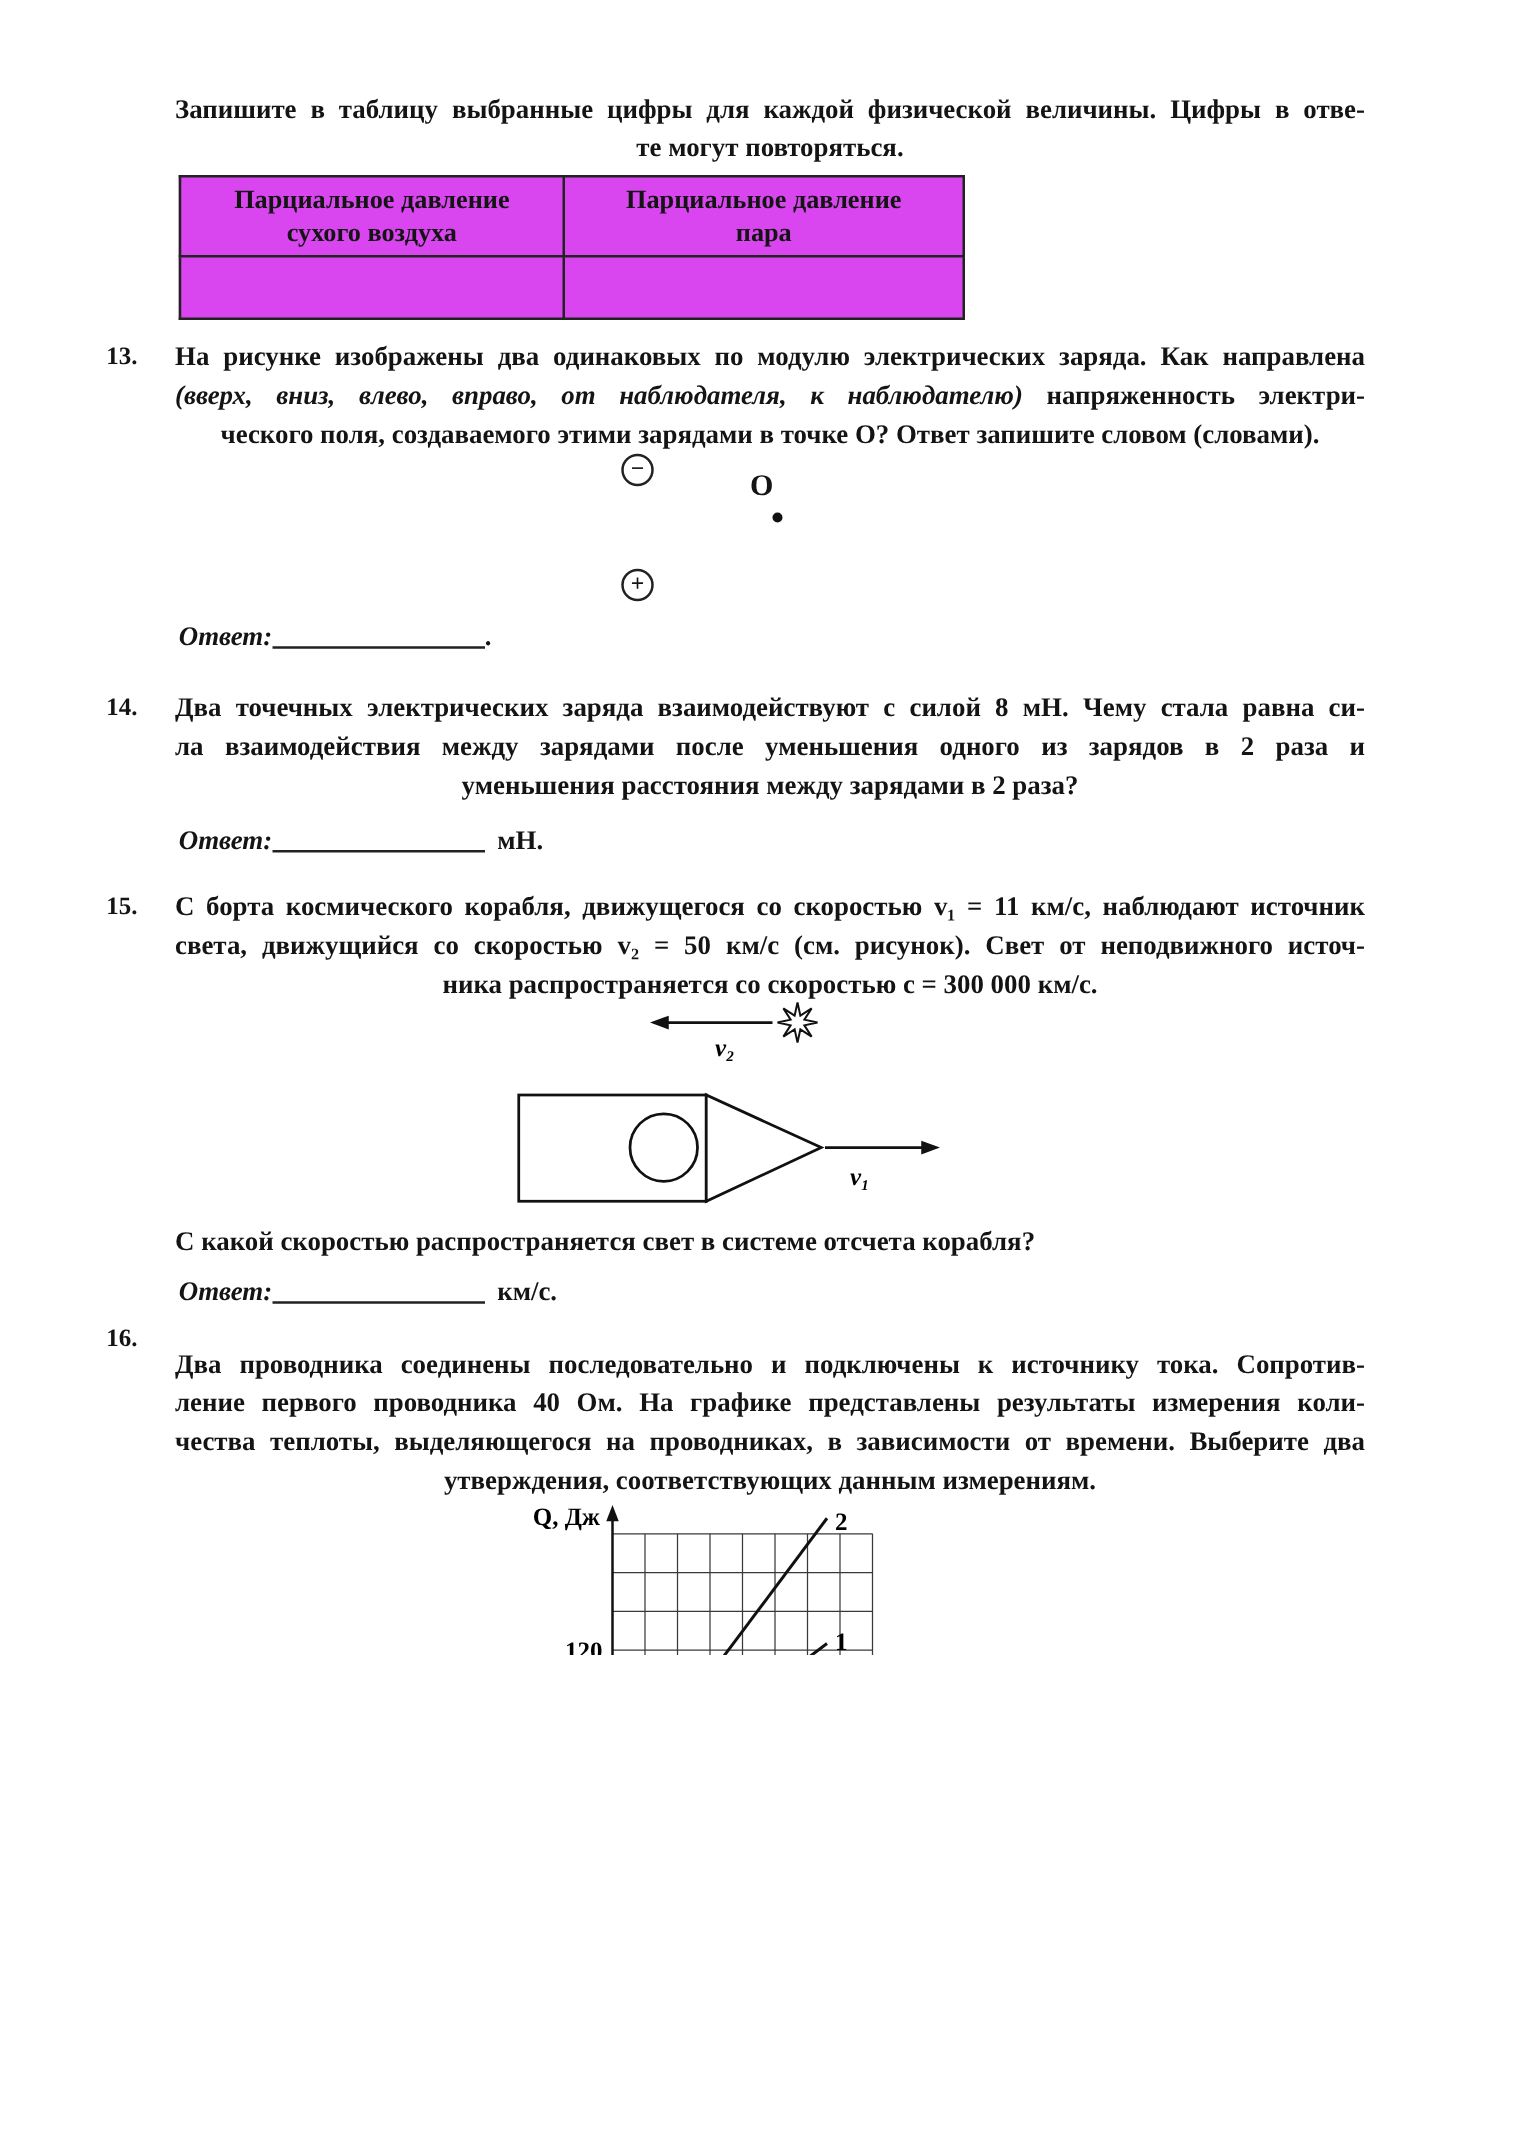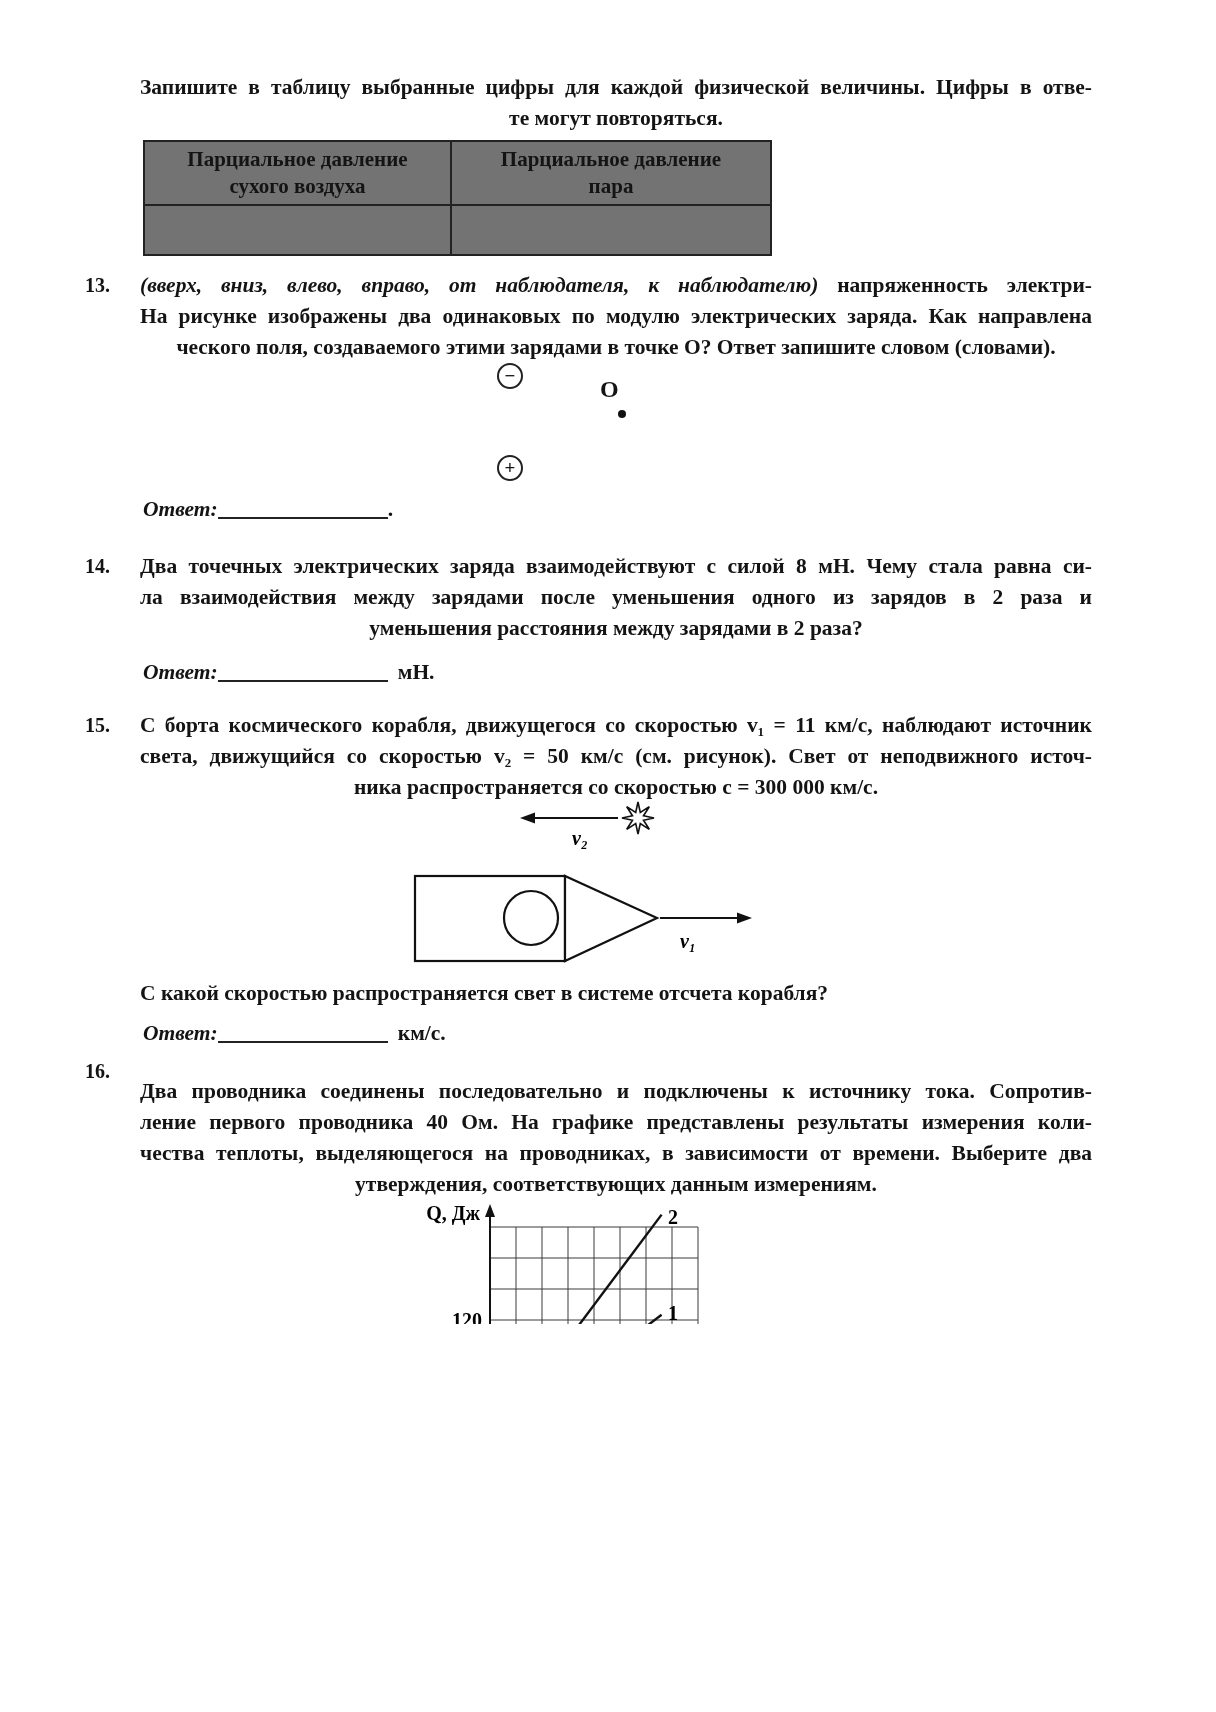--- a/index.html
+++ b/index.html
@@ -8,21 +8,21 @@
     font-family:"Liberation Serif","DejaVu Serif",serif;
     font-weight:700;color:#141414;overflow:hidden;
   }
   .abs{position:absolute;}
   .txt{font-size:21.5px;line-height:31px;}
   .pline{text-align:justify;text-align-last:justify;}
   .plast{text-align:center;}
   .it{font-style:italic;}
   .pnum{font-size:20px;}
   
-  table.ptable{border-collapse:collapse;background:#737373;}
+  table.ptable{border-collapse:collapse;background:#d946ef;}
   table.ptable th, table.ptable td{border:2px solid #222;}
   table.ptable th{font-size:21px;line-height:27px;font-weight:700;text-align:center;padding:4px 10px;}
   table.ptable td{height:46px;}
   
   .answer{font-size:21.5px;line-height:30px;}
   .answer .lbl{font-style:italic;}
   .blank{display:inline-block;width:170px;border-bottom:2px solid #222;height:18px;transform:translateY(3px);}
   .unit{margin-left:10px;}
   
   .charge{
@@ -58,22 +58,22 @@
     </tr>
     <tr>
       <td></td>
       <td></td>
     </tr>
   </tbody>
     </table>
 
   <div class="abs txt pnum" style="left:85px;top:270px;">13.</div>
   <div class="abs txt" style="left:140px;top:270px;width:952px;">
+    <div class="pline">На рисунке изображены два одинаковых по модулю электрических заряда. Как направлена</div>
     <div class="pline"><span class="it">(вверх, вниз, влево, вправо, от наблюдателя, к наблюдателю)</span> <span>напряженность электри-</span></div>
-    <div class="pline">На рисунке изображены два одинаковых по модулю электрических заряда. Как направлена</div>
     <div class="plast">ческого поля, создаваемого этими зарядами в точке О? Ответ запишите словом (словами).</div>
   </div>
 
   <div>
     <div class="charge" style="left:497px;top:363px;">
         <span>−</span>
       </div>
     <div class="point-o abs" style="left:600px;top:376px;">O</div>
     <div class="o-dot abs" style="left:618px;top:410px;"></div>
     <div class="charge" style="left:497px;top:455px;">

